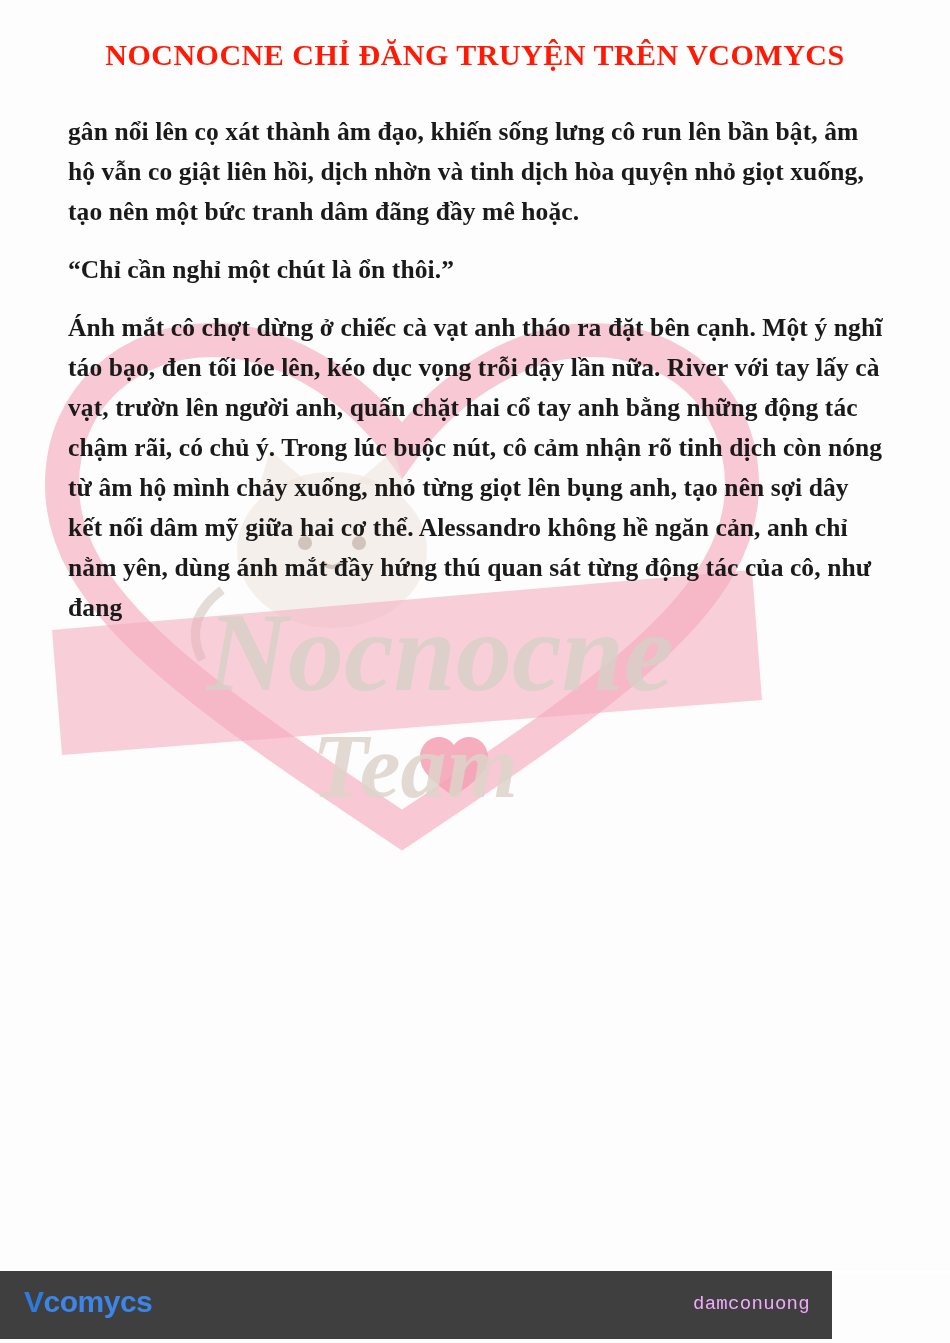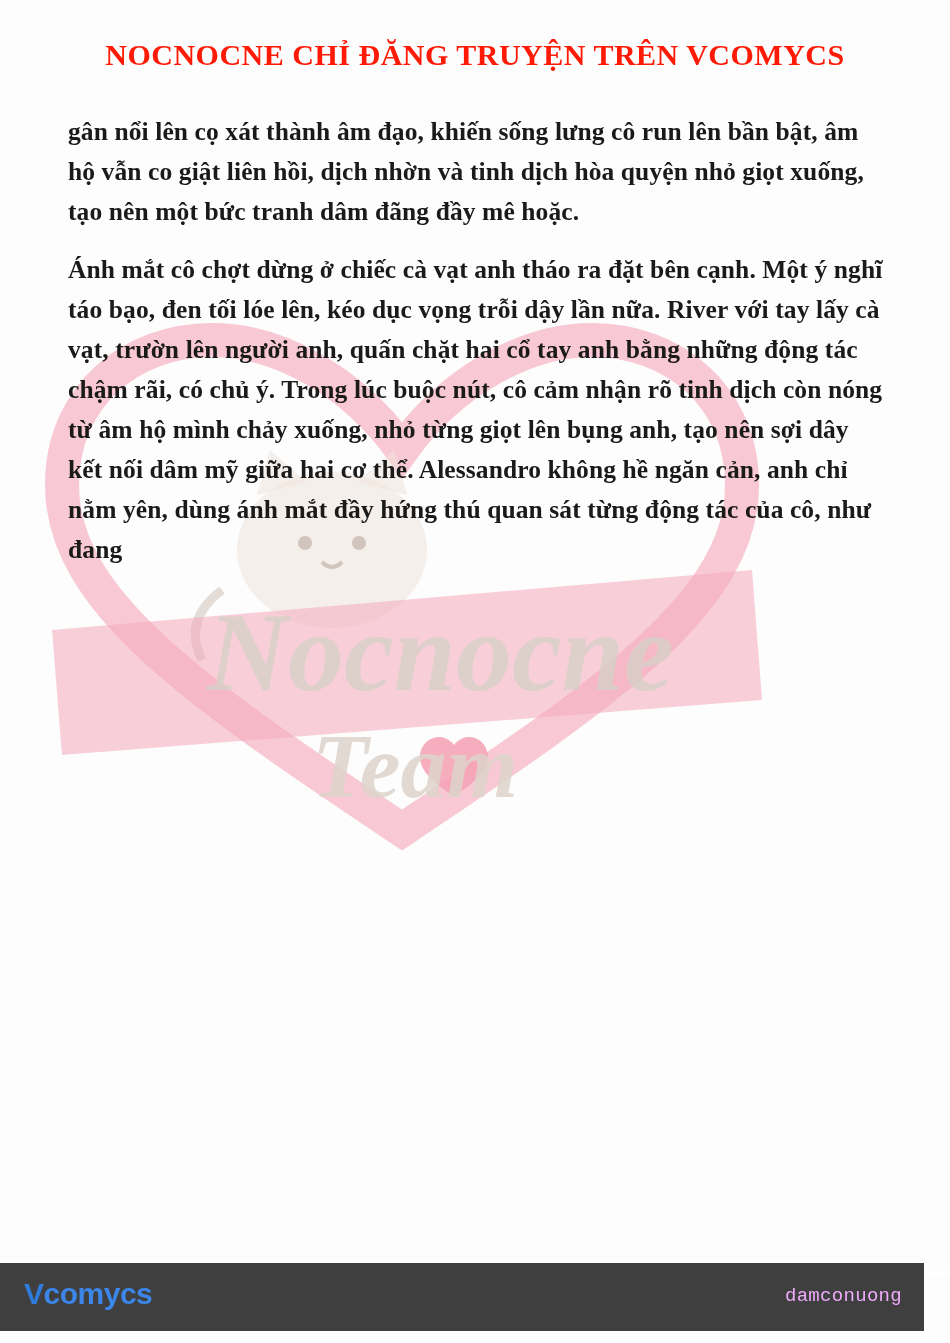--- a/index.html
+++ b/index.html
@@ -79,22 +79,22 @@
     margin-bottom: 18px;
   }
   .para.block {
     margin-bottom: 10px;
   }
 
   
   .footer {
     position: absolute;
     left: 0;
-    bottom: 12px;
-    width: 924px;
+    bottom: 4px;
+    width: 832px;
     height: 68px;
     background: #3f3f3f;
     z-index: 4;
   }
   .footer-logo {
     position: absolute;
     left: 24px;
     top: 14px;
     font-family: "Liberation Sans", sans-serif;
     font-weight: bold;
@@ -151,20 +151,21 @@
       <text x="290" y="497" font-family="Liberation Serif, serif" font-size="92" font-style="italic" font-weight="bold" fill="#ded4cb" opacity="0.85">Team</text>
     </svg>
   </div>
 
   <div class="header-band">
     <span class="header-title">NOCNOCNE CHỈ ĐĂNG TRUYỆN TRÊN VCOMYCS</span>
   </div>
 
   <div class="content">
     <p class="para">gân nổi lên cọ xát thành âm đạo, khiến sống lưng cô run lên bần bật, âm hộ vẫn co giật liên hồi, dịch nhờn và tinh dịch hòa quyện nhỏ giọt xuống, tạo nên một bức tranh dâm đãng đầy mê hoặc.</p>
+    <p class="para tight">“Chỉ cần nghỉ một chút là ổn thôi.”</p>
     <p class="para block">Ánh mắt cô chợt dừng ở chiếc cà vạt anh tháo ra đặt bên cạnh. Một ý nghĩ táo bạo, đen tối lóe lên, kéo dục vọng trỗi dậy lần nữa. River với tay lấy cà vạt, trườn lên người anh, quấn chặt hai cổ tay anh bằng những động tác chậm rãi, có chủ ý. Trong lúc buộc nút, cô cảm nhận rõ tinh dịch còn nóng từ âm hộ mình chảy xuống, nhỏ từng giọt lên bụng anh, tạo nên sợi dây kết nối dâm mỹ giữa hai cơ thể. Alessandro không hề ngăn cản, anh chỉ nằm yên, dùng ánh mắt đầy hứng thú quan sát từng động tác của cô, như đang</p>
   </div>
 
   <div class="footer-strip"></div>
   <div class="footer">
     <div class="footer-logo"><span class="v">V</span><span class="rest">comycs</span></div>
     <div class="footer-right">damconuong</div>
   </div>
 
 </div>

